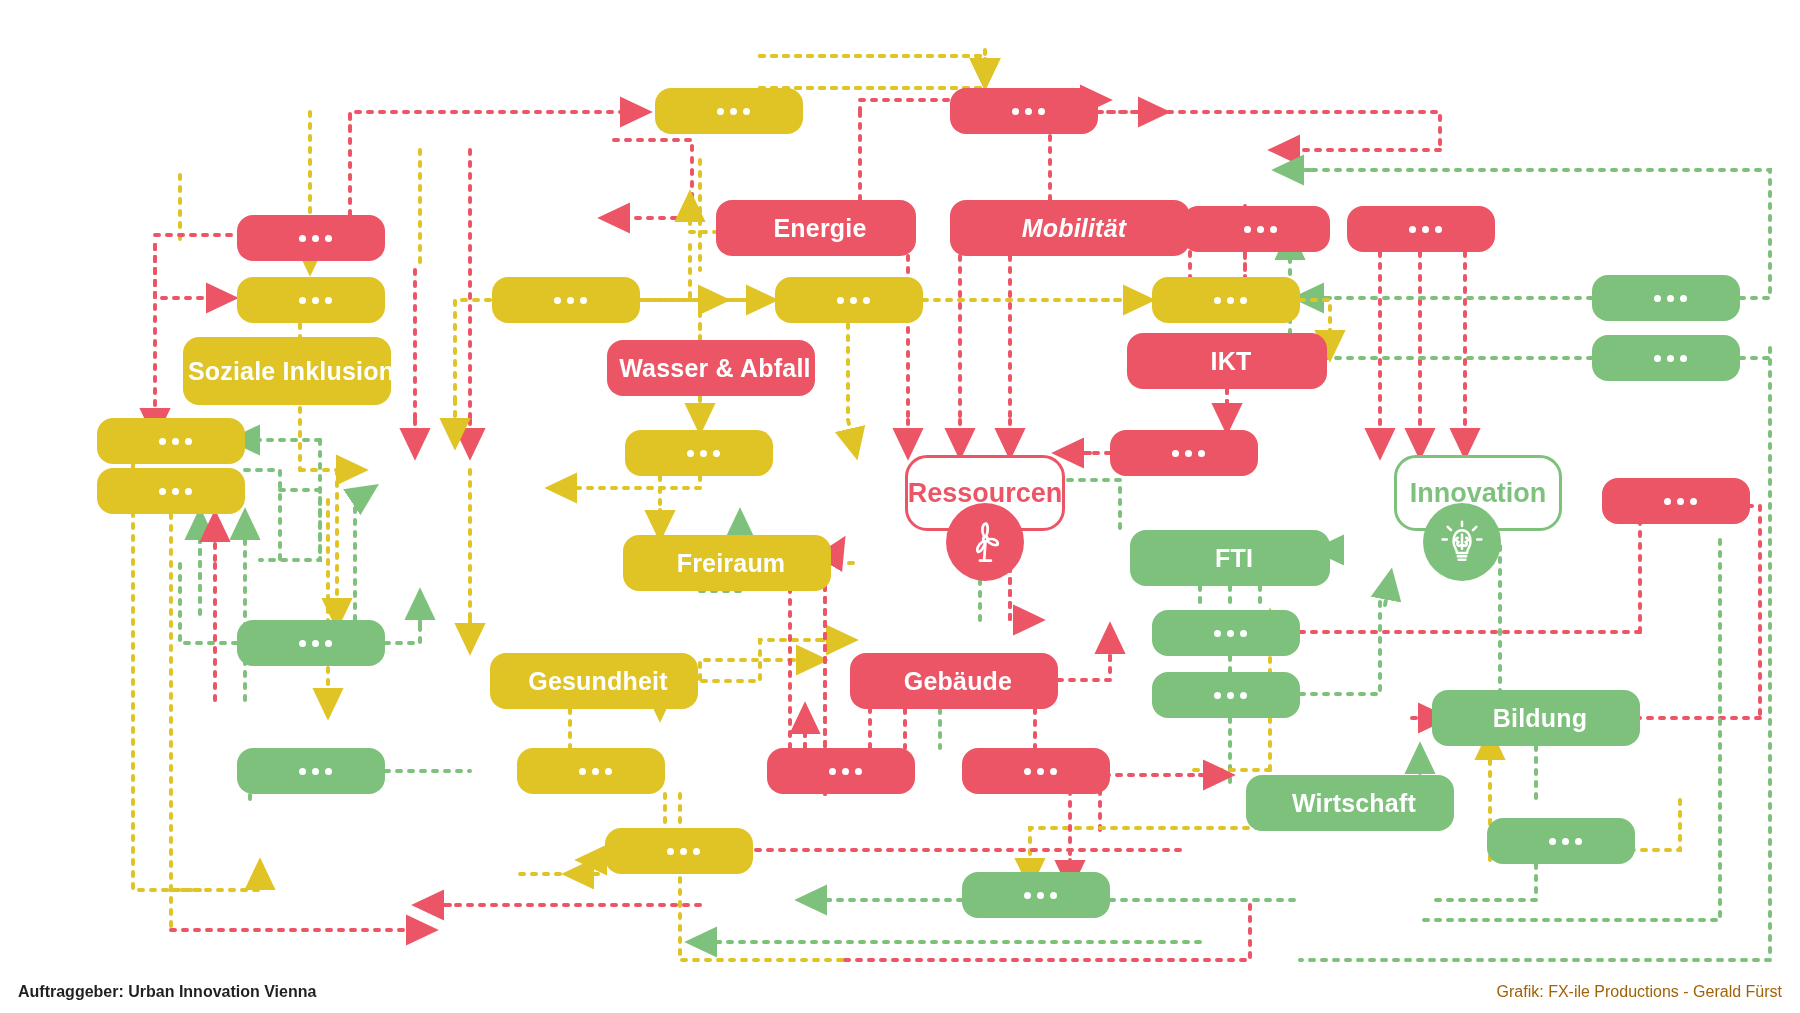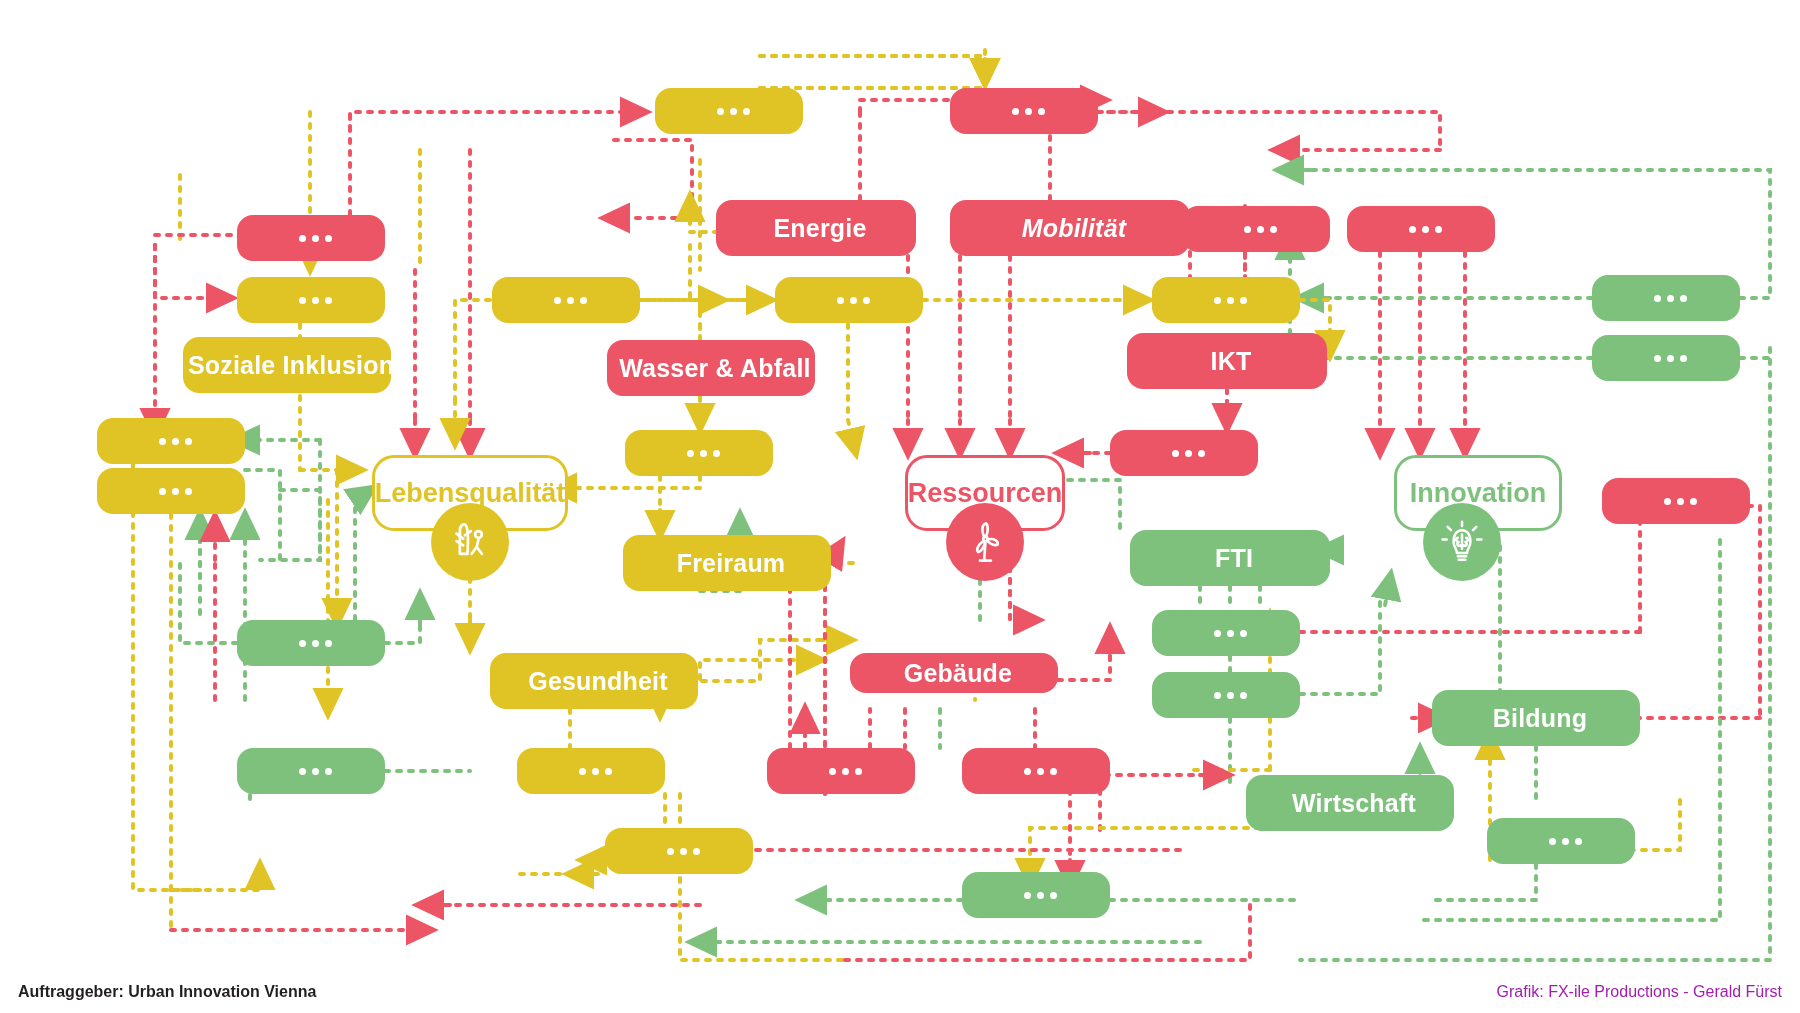--- a/index.html
+++ b/index.html
@@ -90,21 +90,21 @@
 
   .credit {
     position: absolute;
     bottom: 12px;
     font-size: 16px;
     font-weight: bold;
     color: #231f20;
     z-index: 5;
   }
   .credit.left  { left: 18px; }
-  .credit.right { right: 18px; color: #a21caf; font-weight: normal; font-size: 16px;}
+  .credit.right { right: 18px; color: #a16207; font-weight: normal; font-size: 16px;}
 </style>
 </head>
 <body>
 
 <div id="canvas">
 
   <svg id="edges" viewBox="0 0 1800 1013" xmlns="http://www.w3.org/2000/svg">
     <defs>
       <marker id="ar-r" markerWidth="9" markerHeight="9" refX="5.5" refY="4.5" orient="auto">
         <path d="M0,0.6 L8.2,4.5 L0,8.4 Z" fill="#ec5565"></path>
@@ -448,21 +448,21 @@
         <i></i>
       </span>
     </div>
     <div class="node green dots" style="left: 1592px; top: 275px; width: 148px; height: 46px;">
       <span class="dots-glyph">
         <i></i>
         <i></i>
         <i></i>
       </span>
     </div>
-    <div class="node yellow" style="left: 183px; top: 337px; width: 208px; height: 56px;">
+    <div class="node yellow" style="left: 183px; top: 337px; width: 208px; height: 68px;">
       <span>Soziale Inklusion</span>
     </div>
     <div class="node red" style="left: 607px; top: 340px; width: 208px; height: 56px;">
       <span>Wasser &amp; Abfall</span>
     </div>
     <div class="node red" style="left: 1127px; top: 333px; width: 200px; height: 56px;">
       <span>IKT</span>
     </div>
     <div class="node green dots" style="left: 1592px; top: 335px; width: 148px; height: 46px;">
       <span class="dots-glyph">
@@ -522,21 +522,21 @@
     <div class="node green dots" style="left: 1152px; top: 610px; width: 148px; height: 46px;">
       <span class="dots-glyph">
         <i></i>
         <i></i>
         <i></i>
       </span>
     </div>
     <div class="node yellow" style="left: 490px; top: 653px; width: 208px; height: 56px;">
       <span>Gesundheit</span>
     </div>
-    <div class="node red" style="left: 850px; top: 653px; width: 208px; height: 40px;">
+    <div class="node red" style="left: 850px; top: 653px; width: 208px; height: 56px;">
       <span>Gebäude</span>
     </div>
     <div class="node green dots" style="left: 1152px; top: 672px; width: 148px; height: 46px;">
       <span class="dots-glyph">
         <i></i>
         <i></i>
         <i></i>
       </span>
     </div>
     <div class="node green" style="left: 1432px; top: 690px; width: 208px; height: 56px;">
@@ -586,35 +586,20 @@
         <i></i>
         <i></i>
       </span>
     </div>
     <div class="node green dots" style="left: 962px; top: 872px; width: 148px; height: 46px;">
       <span class="dots-glyph">
         <i></i>
         <i></i>
         <i></i>
       </span>
-    </div>
-    <div class="hub yellow" style="left: 372px; top: 455px; width: 196px;">
-      <div class="hub-box">
-        <span>Lebensqualität</span>
-      </div>
-      <div class="hub-icon">
-        <svg viewBox="0 0 64 64" width="54" height="54" aria-hidden="true">
-          <g fill="none" stroke="#ffffff" stroke-width="3.2" stroke-linecap="round" stroke-linejoin="round">
-            <path d="M20 46 V18 C20 12 26 8 28 14 C30 20 30 30 29 46 Z"></path>
-            <path d="M24 28 L16 22 M24 36 L16 31 M26 24 L33 19"></path>
-            <circle cx="42" cy="23" r="4"></circle>
-            <path d="M42 29 L40 38 L46 46 M40 38 L34 46"></path>
-          </g>
-        </svg>
-      </div>
     </div>
     <div class="hub red" style="left: 905px; top: 455px; width: 160px;">
       <div class="hub-box">
         <span>Ressourcen</span>
       </div>
       <div class="hub-icon">
         <svg viewBox="0 0 64 64" width="54" height="54" aria-hidden="true">
           <g fill="none" stroke="#ffffff" stroke-width="3.2" stroke-linecap="round" stroke-linejoin="round">
             <path d="M31 26 C27 18 29 11 33 10 C36 12 36 20 33 26"></path>
             <path d="M35 29 C43 27 48 31 47 35 C44 37 38 34 35 31"></path>

